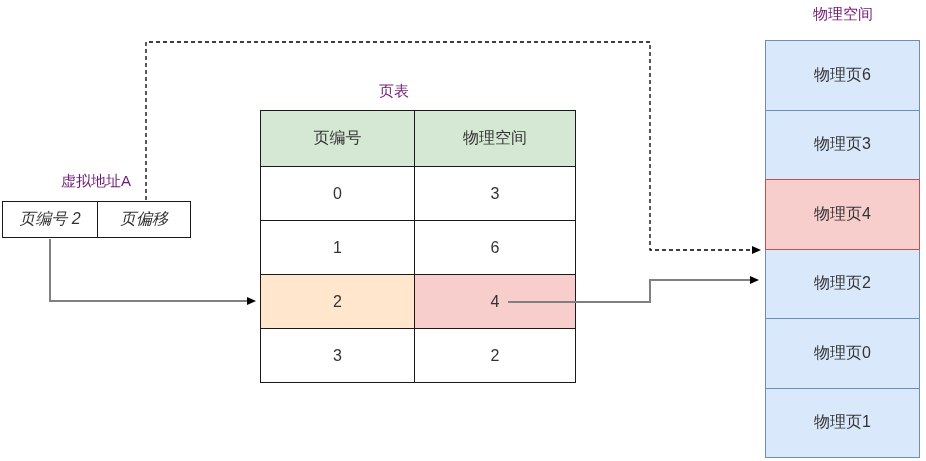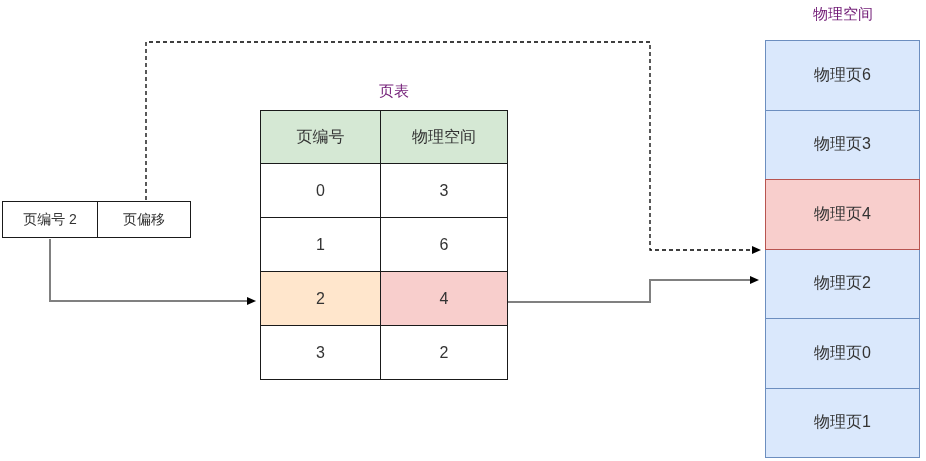--- a/index.html
+++ b/index.html
@@ -14,27 +14,27 @@
     --border-dark:#1a1a1a;
   }
   html,body{margin:0;padding:0;background:#ffffff;}
   body{font-family:"Liberation Sans","DejaVu Sans",sans-serif;color:var(--ink);}
   #stage{position:relative;width:926px;height:461px;background:#ffffff;overflow:hidden;}
 
   .title{position:absolute;font-weight:normal;font-size:15px;color:#701a75;white-space:nowrap;transform:translateX(-50%);}
 
   
   #va-box{position:absolute;left:2px;top:201px;width:189px;height:37px;display:flex;border:1.5px solid var(--border-dark);box-sizing:border-box;background:#fff;}
-  #va-box .cell{display:flex;align-items:center;justify-content:center;font-size:14px;box-sizing:border-box;}
+  #va-box .cell{display:flex;align-items:center;justify-content:center;font-size:16px;box-sizing:border-box;font-style:italic;}
   #va-page{width:95px;border-right:1.5px solid var(--border-dark);}
   #va-offset{flex:1;}
 
   
   #page-table{position:absolute;left:260px;top:110px;border-collapse:collapse;}
-  #page-table td{border:1.2px solid var(--border-dark);text-align:center;vertical-align:middle;font-size:16px;background:#fff;padding:0;}
+  #page-table td{border:1.2px solid var(--border-dark);text-align:center;vertical-align:middle;font-size:16px;background:#fff;padding:17px;}
   #page-table .c1{width:119px;}
   #page-table .c2{width:126px;}
   #page-table tr{height:54px;}
   #page-table tr.hdr{height:53px;}
   #page-table .green{background:var(--header-green);}
   #page-table .orange{background:var(--highlight-orange);}
   #page-table .red{background:var(--highlight-red);}
 
   
   #phys-col{position:absolute;left:765px;top:40px;width:155px;height:418px;display:flex;flex-direction:column;box-sizing:border-box;border-radius:7px;}
@@ -42,20 +42,21 @@
   .phys-cell:first-child{margin-top:0;}
   .phys-cell.hl-red{background:var(--highlight-red);border-color:var(--red-border);z-index:2;}
 
   #wires{position:absolute;left:0;top:0;pointer-events:none;z-index:5;}
 </style>
 </head>
 <body>
 
 <div id="stage">
 
+  <div class="title" style="left:96px;top:172px;">虚拟地址A</div>
   <div id="va-box">
     <div class="cell" id="va-page">页编号 2</div>
     <div class="cell" id="va-offset">页偏移</div>
   </div>
 
   <div class="title" style="left:384px;top:82px;margin-left:10px;">页表</div>
   <table id="page-table">
     <tbody>
         <tr class="hdr">
       <td class="c1 green">页编号</td>

